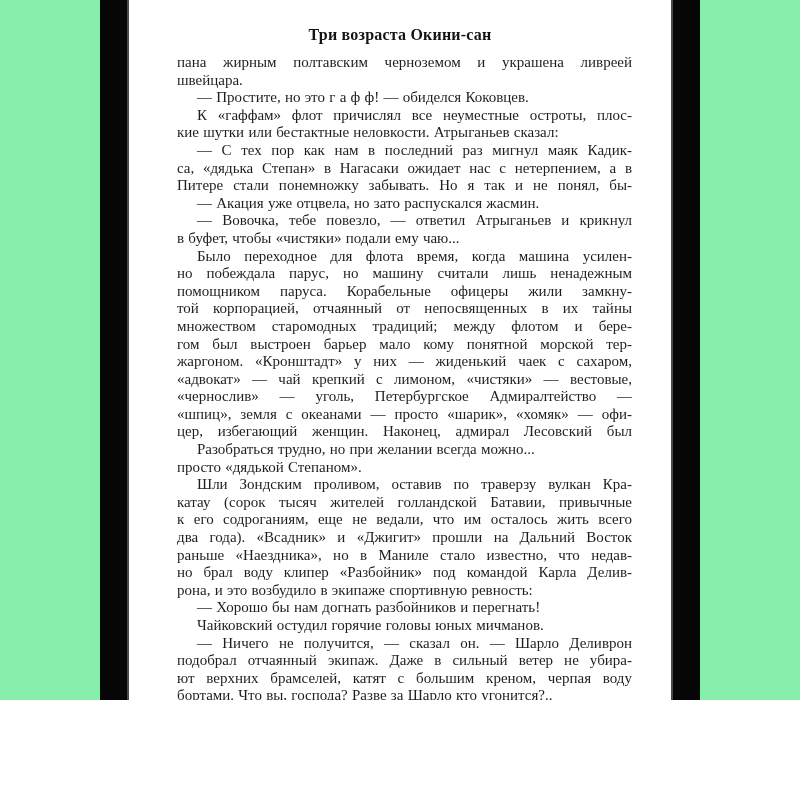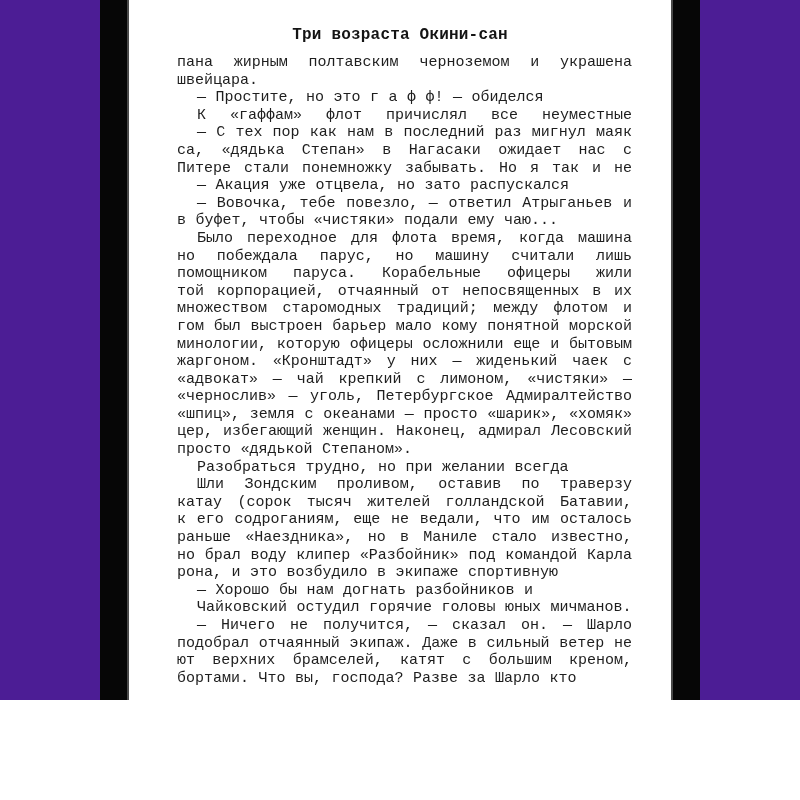--- a/index.html
+++ b/index.html
@@ -4,23 +4,23 @@
 <style>
   html, body {
     margin: 0;
     padding: 0;
     background: #ffffff;
   }
   .photo {
     position: relative;
     width: 800px;
     height: 700px;
-    background: #4c1d95;
+    background: #86efac;
     overflow: hidden;
-    font-family: Liberation Mono, monospace;
+    font-family: Liberation Serif, serif;
   }
   .backdrop-bar {
     position: absolute;
     top: 0;
     height: 800px;
     width: 27px;
     background: #060606;
   }
   .backdrop-bar.left {
     left: 100px;
@@ -95,43 +95,44 @@
 
   <div class="book-page">
     <div class="running-head">Три возраста Окини-сан</div>
 
     <div class="body-text">
 
     <div class="line">пана жирным полтавским черноземом и украшена ливреей</div>
         <div class="line last">швейцара.</div>
         <div class="line last indent">— Простите, но это  г а ф ф! — обиделся Коковцев.</div>
         <div class="line indent">К «гаффам» флот причислял все неуместные остроты, плос-</div>
+        <div class="line last">кие шутки или бестактные неловкости. Атрыганьев сказал:</div>
         <div class="line indent">— С тех пор как нам в последний раз мигнул маяк Кадик-</div>
         <div class="line">са, «дядька Степан» в Нагасаки ожидает нас с нетерпением, а в</div>
         <div class="line">Питере стали понемножку забывать. Но я так и не понял, бы-</div>
         <div class="line last indent">— Акация уже отцвела, но зато распускался жасмин.</div>
         <div class="line indent">— Вовочка, тебе повезло, — ответил Атрыганьев и крикнул</div>
         <div class="line last">в буфет, чтобы «чистяки» подали ему чаю...</div>
         <div class="line indent">Было переходное для флота время, когда машина усилен-</div>
         <div class="line">но побеждала парус, но машину считали лишь ненадежным</div>
         <div class="line">помощником паруса. Корабельные офицеры жили замкну-</div>
         <div class="line">той корпорацией, отчаянный от непосвященных в их тайны</div>
         <div class="line">множеством старомодных традиций; между флотом и бере-</div>
         <div class="line">гом был выстроен барьер мало кому понятной морской тер-</div>
-        <div class="line">минологии, которую офицеры осложнили еще и бытовым</div>
         <div class="line">жаргоном. «Кронштадт» у них — жиденький чаек с сахаром,</div>
         <div class="line">«адвокат» — чай крепкий с лимоном, «чистяки» — вестовые,</div>
         <div class="line">«чернослив» — уголь, Петербургское Адмиралтейство —</div>
         <div class="line">«шпиц», земля с океанами — просто «шарик», «хомяк» — офи-</div>
         <div class="line">цер, избегающий женщин. Наконец, адмирал Лесовский был</div>
+        <div class="line last indent">Разобраться трудно, но при желании всегда можно...</div>
         <div class="line last">просто «дядькой Степаном».</div>
-        <div class="line last indent">Разобраться трудно, но при желании всегда можно...</div>
         <div class="line indent">Шли Зондским проливом, оставив по траверзу вулкан Кра-</div>
         <div class="line">катау (сорок тысяч жителей голландской Батавии, привычные</div>
         <div class="line">к его содроганиям, еще не ведали, что им осталось жить всего</div>
+        <div class="line">два года). «Всадник» и «Джигит» прошли на Дальний Восток</div>
         <div class="line">раньше «Наездника», но в Маниле стало известно, что недав-</div>
         <div class="line">но брал воду клипер «Разбойник» под командой Карла Делив-</div>
         <div class="line last">рона, и это возбудило в экипаже спортивную ревность:</div>
         <div class="line last indent">— Хорошо бы нам догнать разбойников и перегнать!</div>
         <div class="line last indent">Чайковский остудил горячие головы юных мичманов.</div>
         <div class="line indent">— Ничего не получится, — сказал он. — Шарло Деливрон</div>
         <div class="line">подобрал отчаянный экипаж. Даже в сильный ветер не убира-</div>
         <div class="line">ют верхних брамселей, катят с большим креном, черпая воду</div>
         <div class="line last">бортами. Что вы, господа? Разве за Шарло кто угонится?..</div>
       </div>

